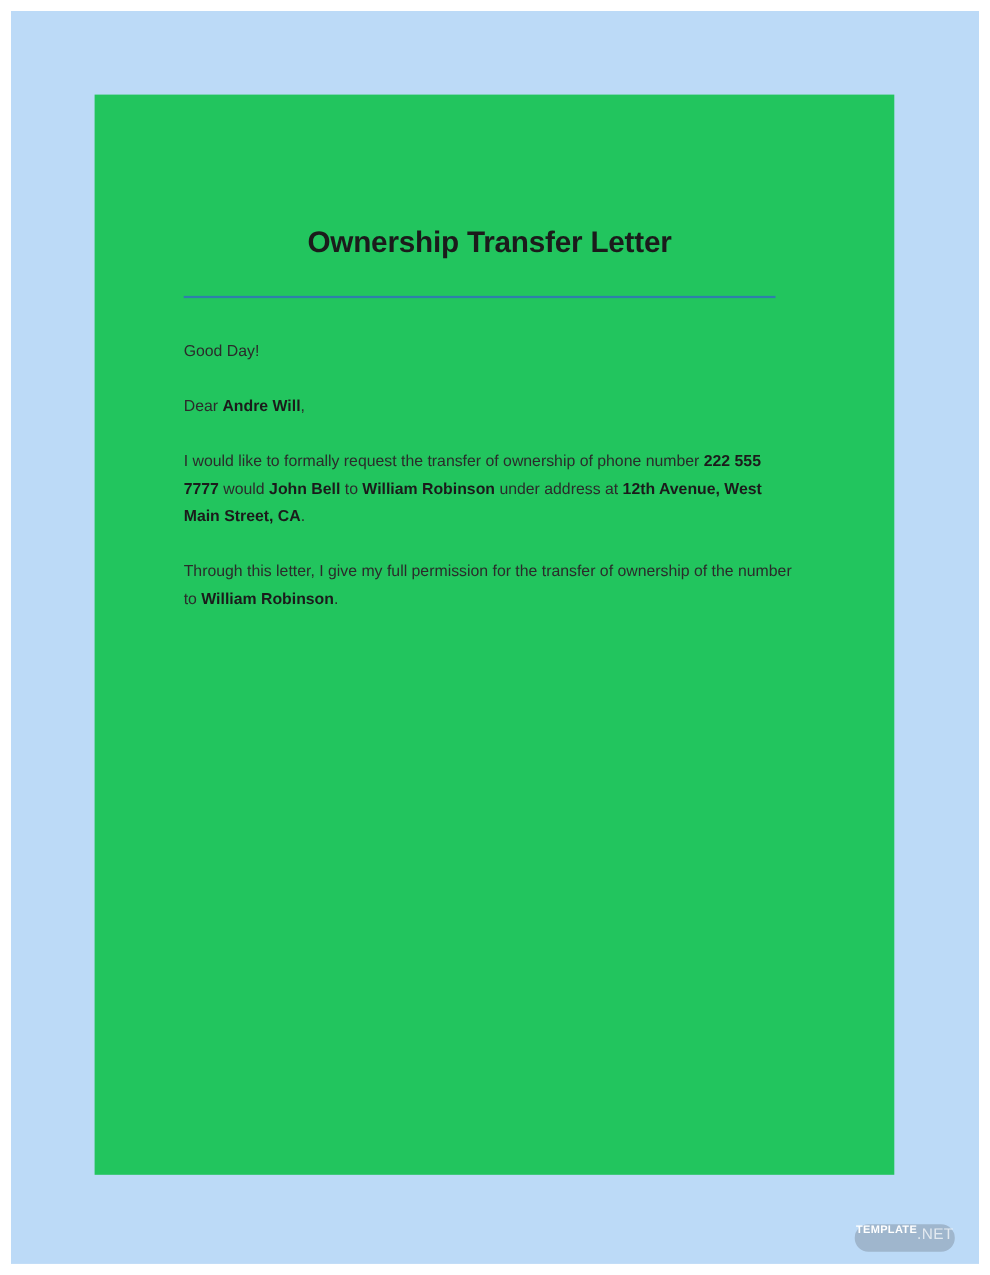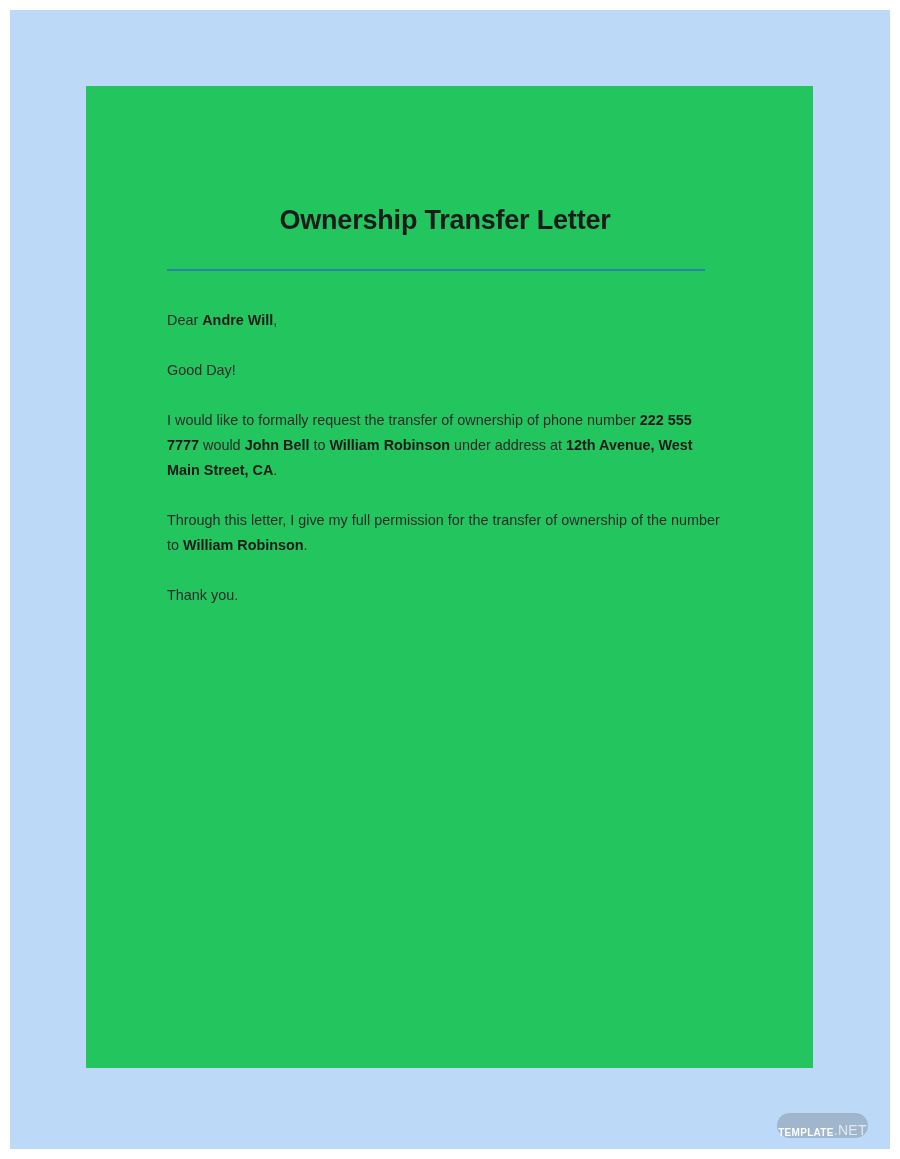--- a/index.html
+++ b/index.html
@@ -105,21 +105,21 @@
   
   #watermark {
     position: absolute;
     left: 777px;
     top: 1113px;
     width: 91px;
     height: 25px;
     border-radius: 13px;
     background: #9fb6cd;
     display: flex;
-    align-items: flex-end;
+    align-items: flex-start;
     justify-content: center;
     box-sizing: border-box;
   }
   #watermark .wm-main {
     font-size: 10px;
     font-weight: bold;
     color: #ffffff;
     letter-spacing: 0.3px;
   }
   #watermark .wm-tld {
@@ -139,29 +139,28 @@
   <div id="page">
 
     <div class="letter-body">
 
       <h1 class="doc-title">Ownership Transfer Letter</h1>
 
       <div class="title-rule"></div>
 
       <div class="content">
 
+        <p class="para">Good Day!</p>
+
         <p class="para"><span>Dear </span><b>Andre Will</b><span>,</span></p>
-
-        <p class="para">Good Day!</p>
 
         <p class="para"><span>I would like to formally request the transfer of ownership of phone number </span><b>222 555 7777</b><span> would </span><b>John Bell</b><span> to </span><b>William Robinson</b><span> under address at </span><b>12th Avenue, West Main Street, CA</b><span>.</span></p>
 
         <p class="para"><span>Through this letter, I give my full permission for the transfer of ownership of the number to </span><b>William Robinson</b><span>.</span></p>
 
-        <p class="para">Thank you.</p>
 
 
       </div>
     </div>
   </div>
 
   <div id="watermark">
     <span class="wm-main">TEMPLATE</span>
       <span class="wm-tld">.NET</span>
   </div>

